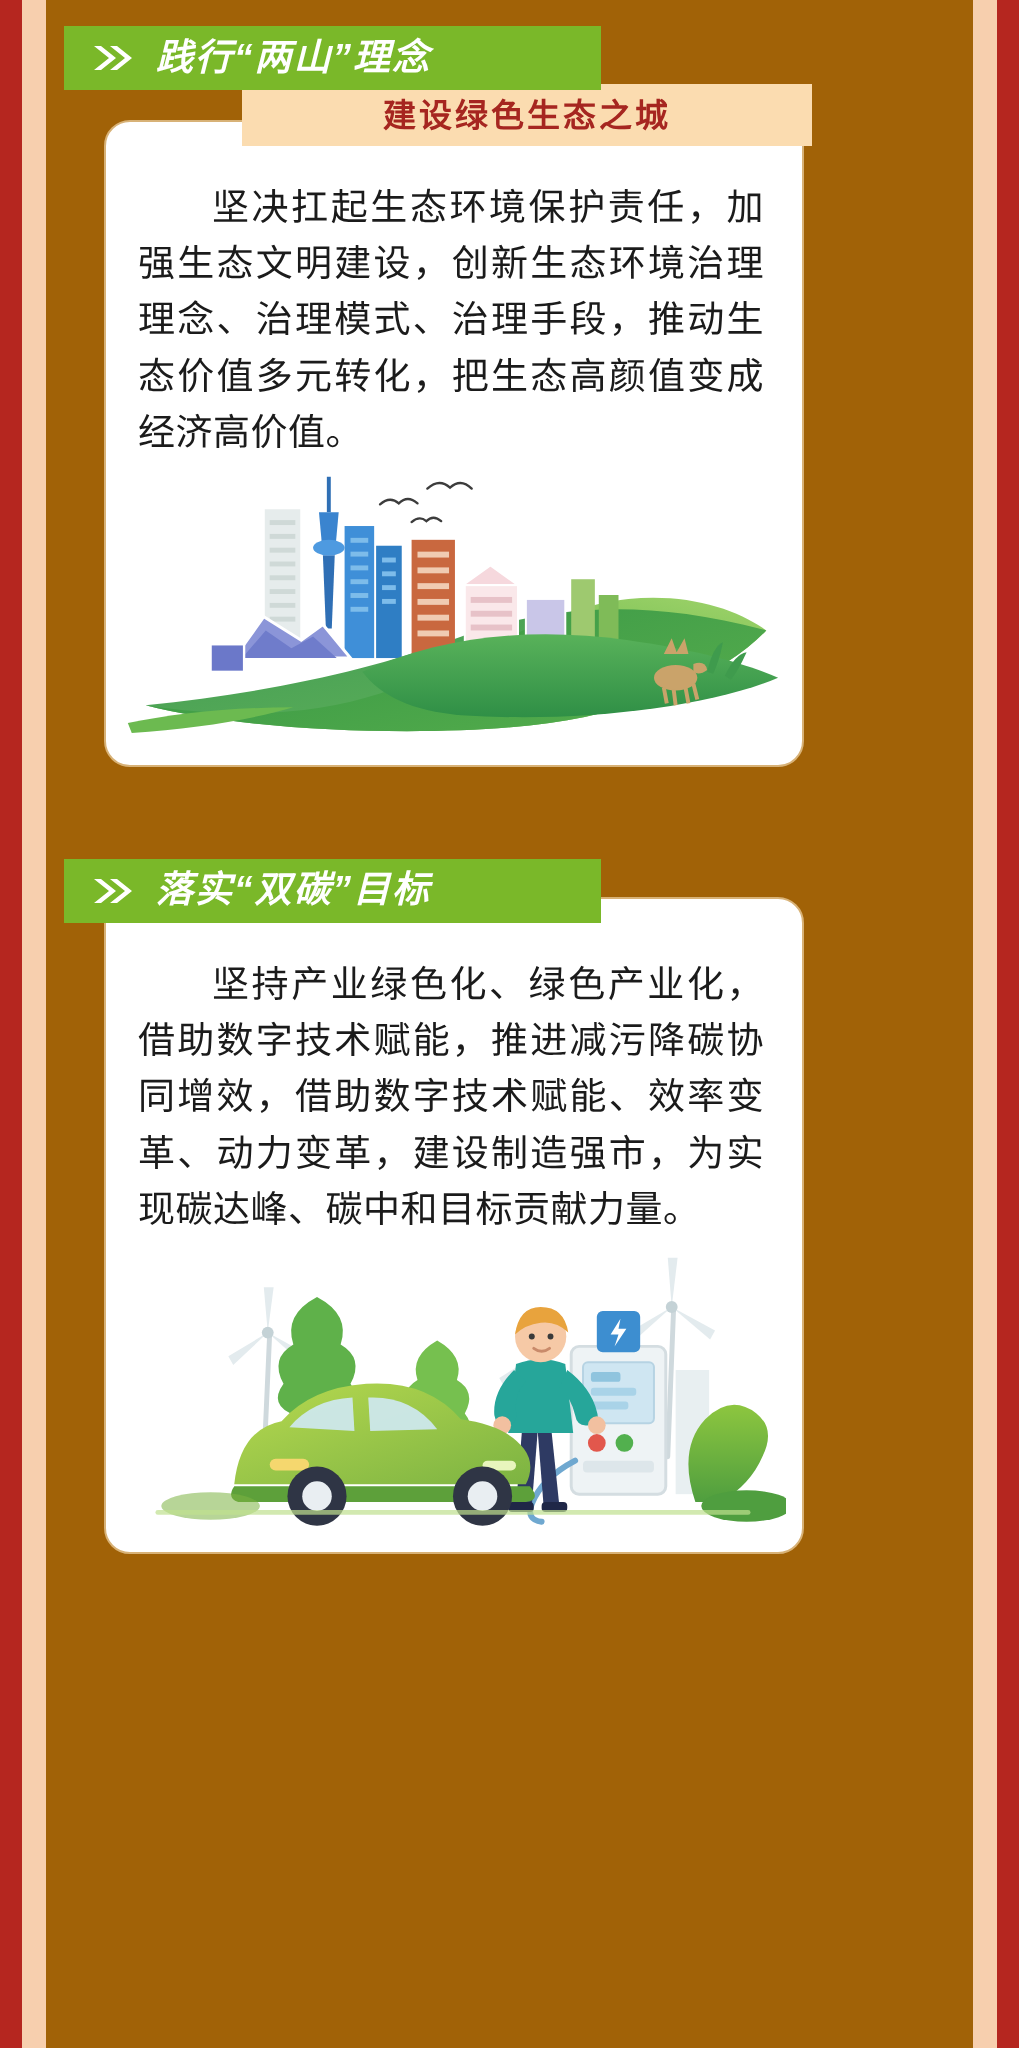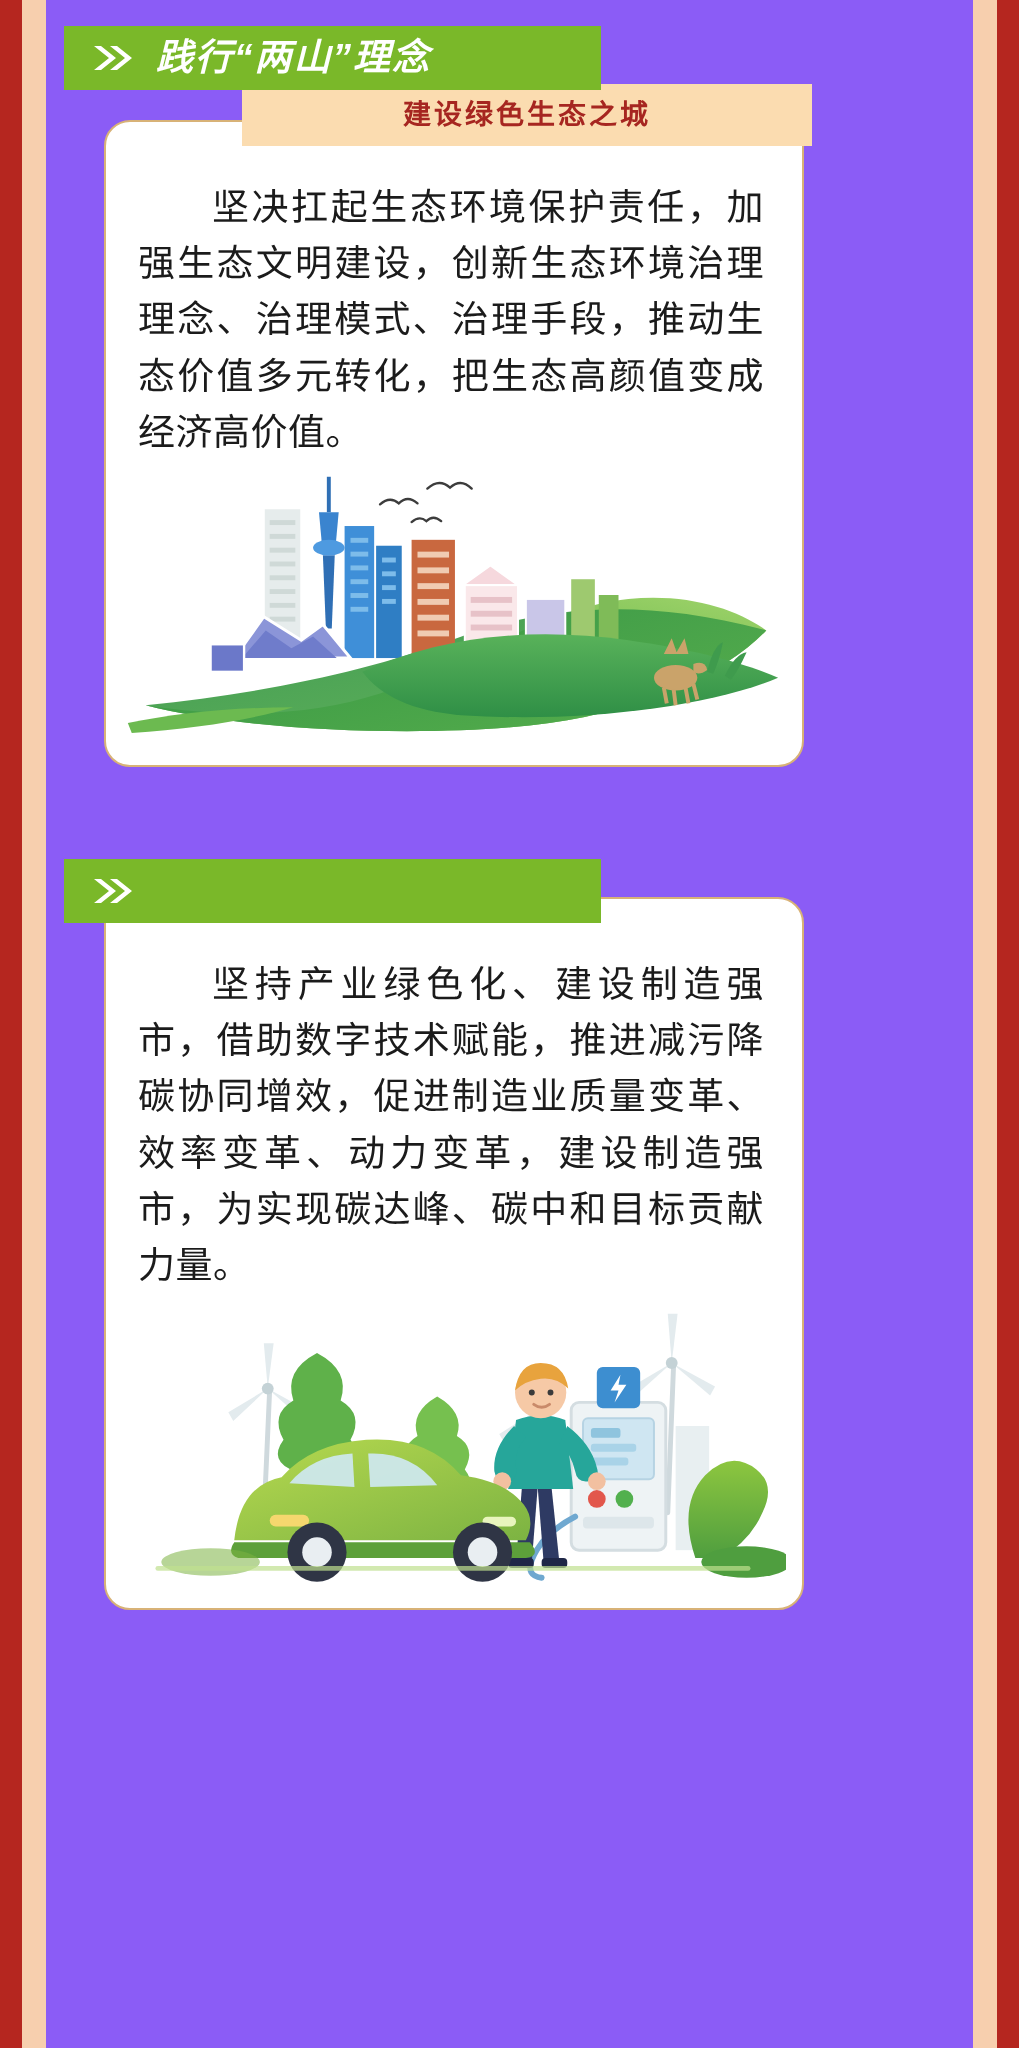--- a/index.html
+++ b/index.html
@@ -24,21 +24,21 @@
     position: relative;
     width: 100%;
     height: 100%;
     background: #f7cfae;
     padding: 0 24px;
   }
   .page-canvas {
     position: relative;
     width: 100%;
     height: 100%;
-    background: #8b5cf6;
+    background: #a16207;
     overflow: hidden;
   }
 
   
   .section { position: relative; }
   .section-gap { height: 92px; }
 
   
   .ribbon {
     position: relative;
@@ -78,21 +78,21 @@
     width: 570px;
     height: 62px;
     background: #fbdcb0;
     display: flex;
     align-items: center;
     justify-content: center;
     z-index: 3;
   }
   .subtitle-text {
     color: #a62620;
-    font-size: 28px;
+    font-size: 33px;
     font-weight: 700;
     letter-spacing: 3px;
     white-space: nowrap;
     line-height: 1;
   }
 
   
   .card {
     position: relative;
     margin-left: 58px;
@@ -261,25 +261,26 @@
 
       <div class="section">
 
         <div class="ribbon">
           <span class="ribbon-chevrons">
             <svg width="42" height="30" viewBox="0 0 42 30" aria-hidden="true">
               <path d="M2 3 L17 15 L2 27 L9 27 L24 15 L9 3 Z" fill="#ffffff"></path>
               <path d="M18 3 L33 15 L18 27 L25 27 L40 15 L25 3 Z" fill="#ffffff"></path>
             </svg>
           </span>
+          <span class="ribbon-title">落实“双碳”目标</span>
         </div>
 
 
         <div class="card">
-          <p class="card-body">坚持产业绿色化、建设制造强市，借助数字技术赋能，推进减污降碳协同增效，促进制造业质量变革、效率变革、动力变革，建设制造强市，为实现碳达峰、碳中和目标贡献力量。</p>
+          <p class="card-body">坚持产业绿色化、绿色产业化，借助数字技术赋能，推进减污降碳协同增效，借助数字技术赋能、效率变革、动力变革，建设制造强市，为实现碳达峰、碳中和目标贡献力量。</p>
 
           <div class="illus">
             <svg viewBox="0 0 680 300" aria-hidden="true">
               <defs>
                 <linearGradient id="carG" x1="0" y1="0" x2="1" y2="1">
                   <stop offset="0%" stop-color="#b7d94f"></stop>
                   <stop offset="100%" stop-color="#7cb342"></stop>
                 </linearGradient>
                 <linearGradient id="bushG" x1="0" y1="0" x2="0" y2="1">
                   <stop offset="0%" stop-color="#8dc63f"></stop>

